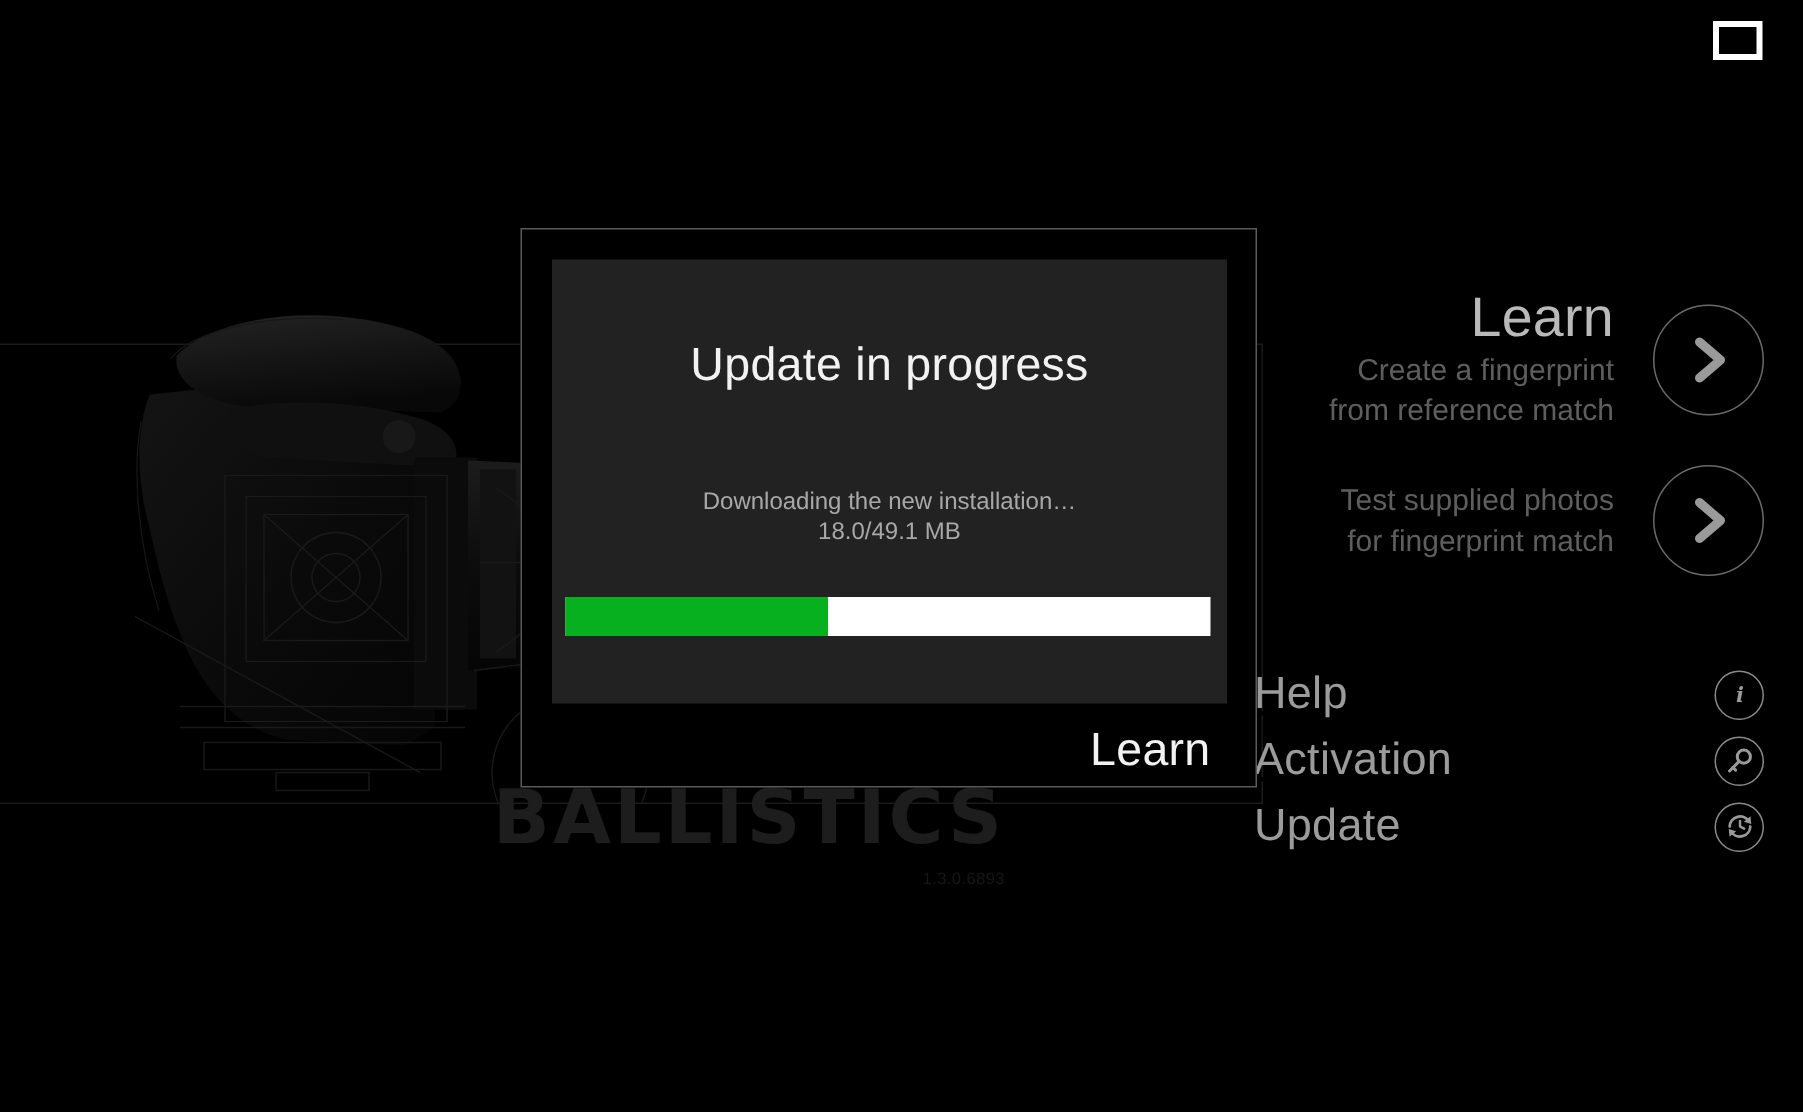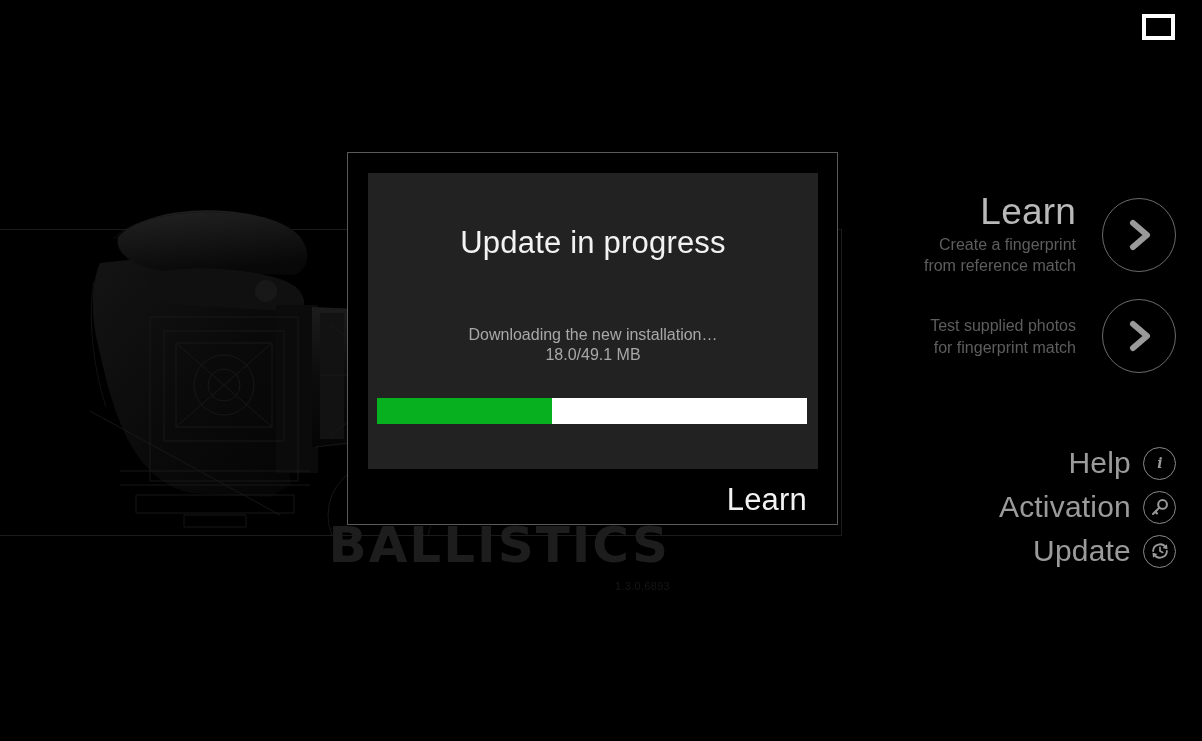--- a/index.html
+++ b/index.html
@@ -108,21 +108,21 @@
   }
   .action-text { text-align: right; }
   .action-title {
     font-size: 37px;
     color: #b9b9b9;
     font-weight: 300;
     line-height: 1.05;
     letter-spacing: 0.2px;
   }
   .action-sub {
-    font-size: 16px;
+    font-size: 20px;
     color: #5e5e5e;
     line-height: 1.35;
     margin-top: 2px;
     font-weight: 300;
   }
   .circle-btn {
     width: 74px;
     height: 74px;
     border-radius: 50%;
     border: 1.5px solid #6a6a6a;
@@ -137,21 +137,21 @@
   
   .sub-actions {
     position: absolute;
     right: 26px;
     top: 446px;
     width: 340px;
   }
   .sub-action {
     display: flex;
     align-items: center;
-    justify-content: flex-end;
+    justify-content: space-between;
     gap: 12px;
     margin-bottom: 10px;
     cursor: pointer;
     text-decoration: underline;
   }
   .sub-label {
     font-size: 30px;
     color: #9b9b9b;
     font-weight: 300;
     letter-spacing: 0.2px;

